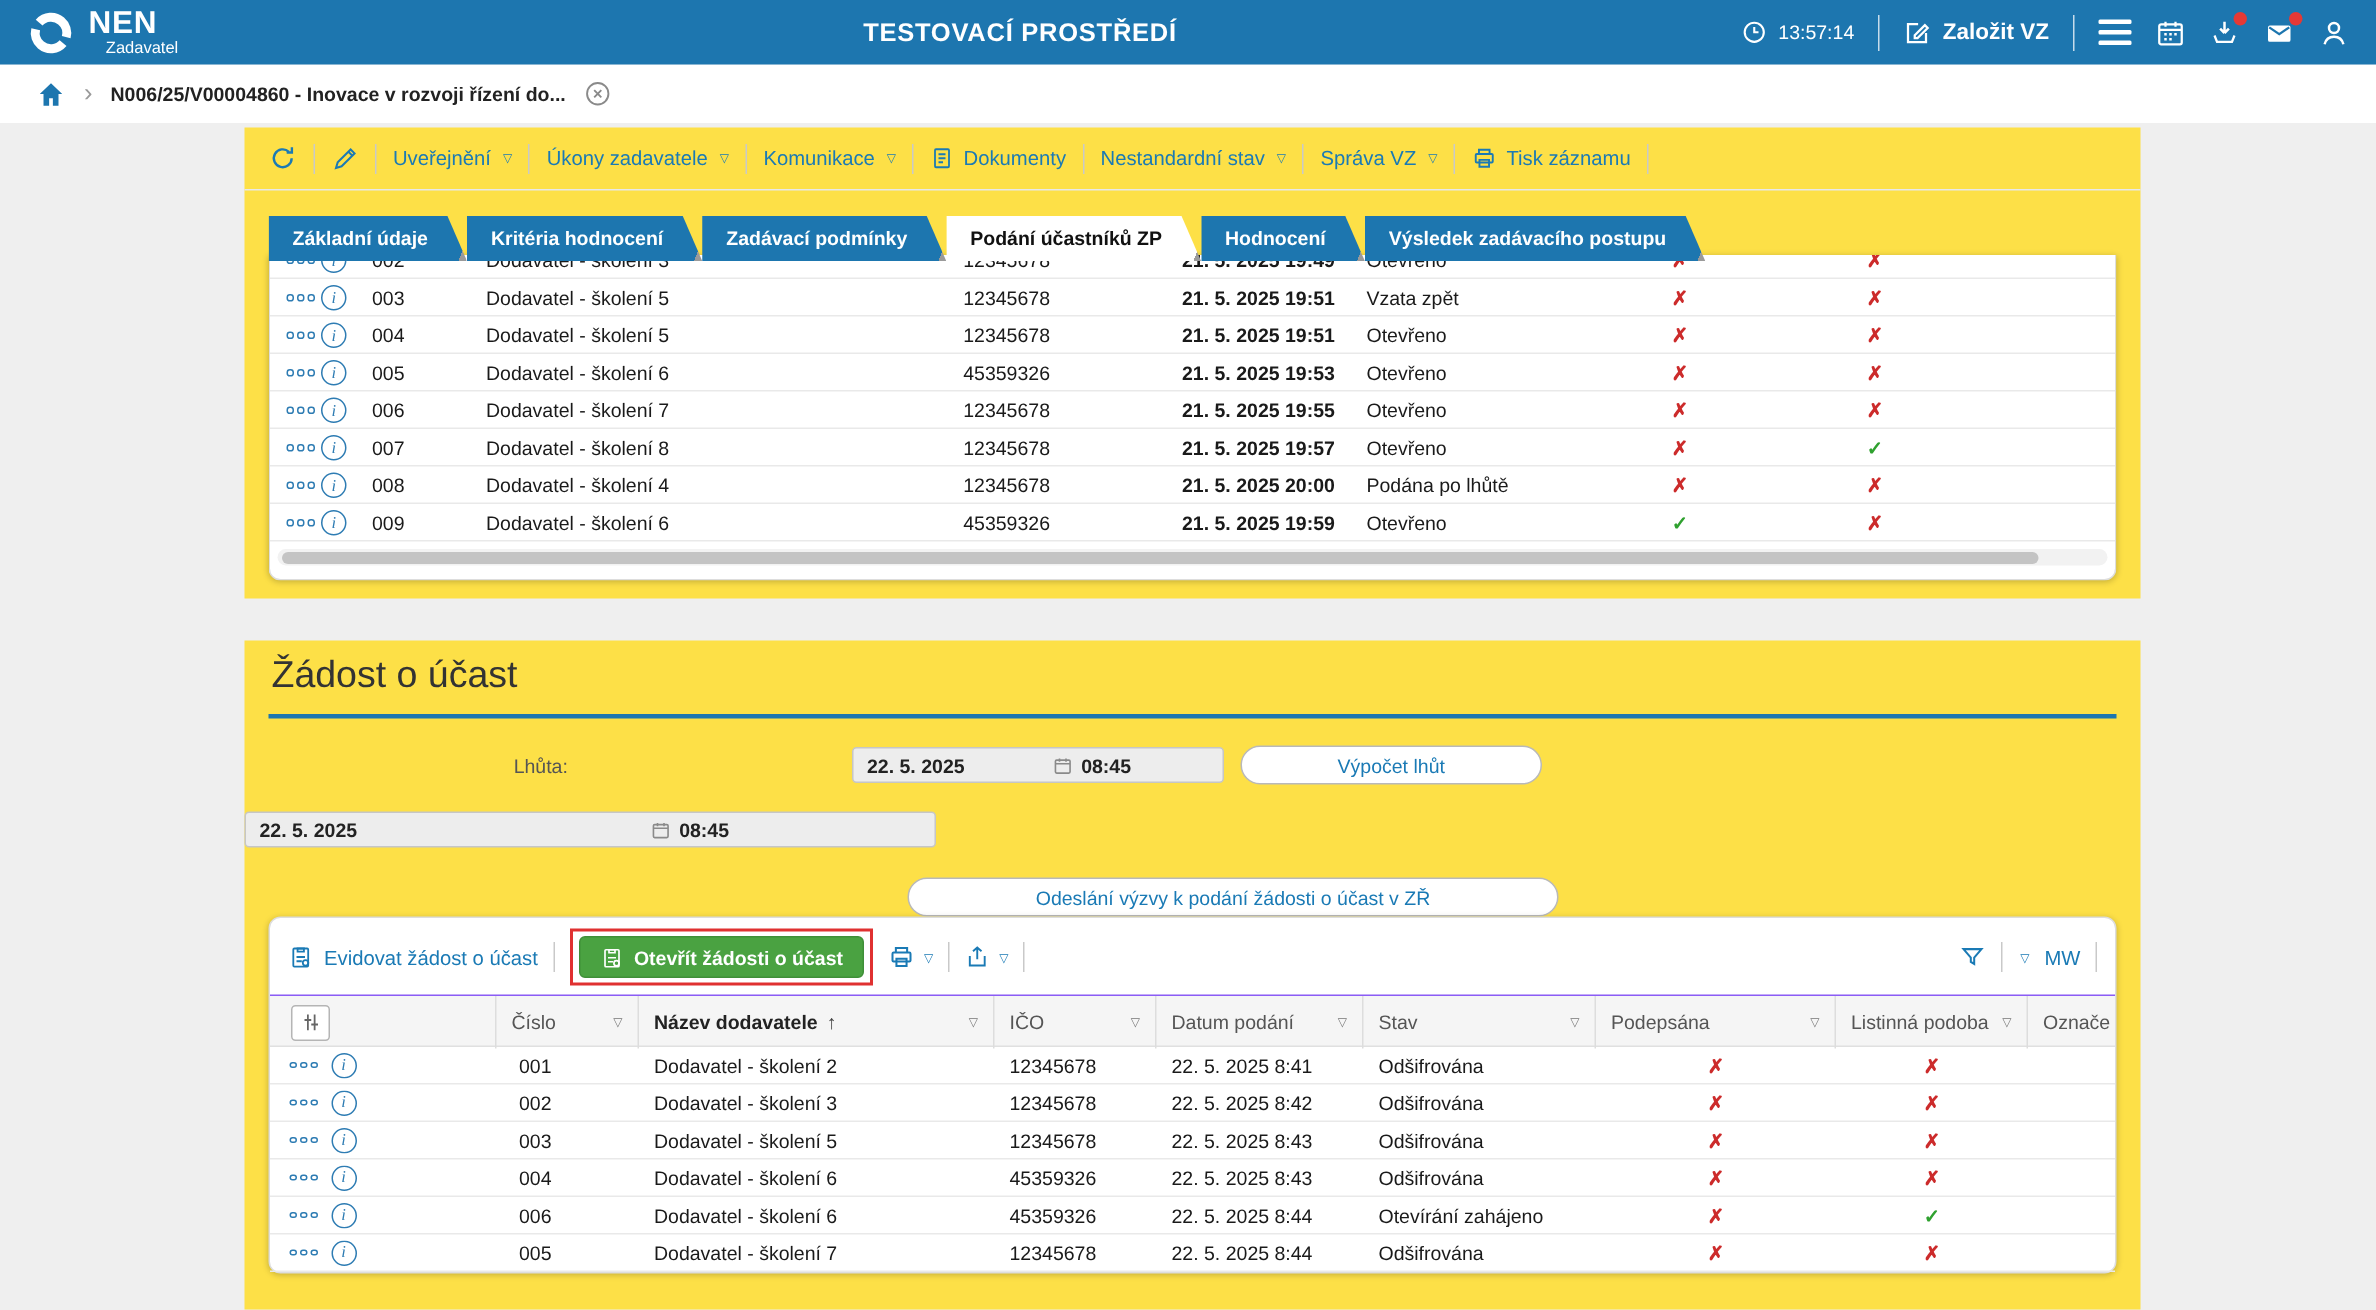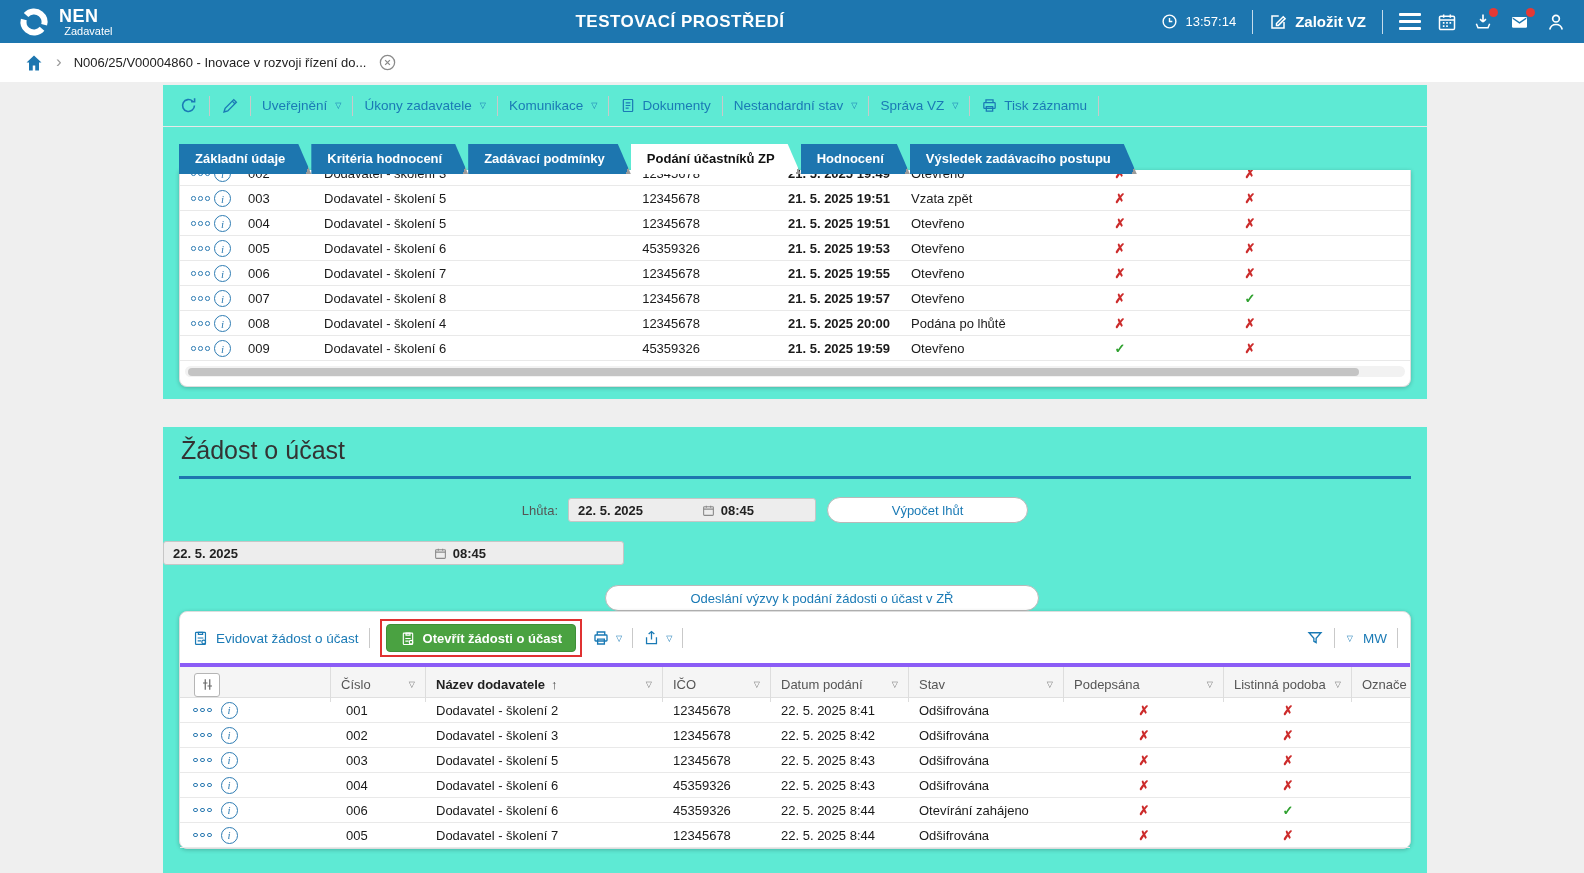--- a/index.html
+++ b/index.html
@@ -2,40 +2,40 @@
 <html><head>
 <meta charset="utf-8">
 <style>
   * { box-sizing: border-box; margin: 0; padding: 0; }
   html,body { width:1584px; height:873px; overflow:hidden; font-family:"Liberation Sans", sans-serif; background:#efefef; }
 
   
   .topbar { height:43px; background:#1d76af; display:flex; align-items:center; color:#fff; position:relative; padding:0 18px; }
   .brand { display:flex; align-items:center; gap:9px; }
   .brand-text { display:flex; flex-direction:column; line-height:1; }
-  .brand-name { font-size:18px; font-weight:bold; letter-spacing:.5px; }
+  .brand-name { font-size:21px; font-weight:bold; letter-spacing:.5px; }
   .brand-sub { font-size:11px; align-self:flex-end; margin-top:1px; margin-right:-14px; }
   .env-title { position:absolute; left:680px; transform:translateX(-50%); font-size:17px; font-weight:bold; letter-spacing:.5px; }
   .topbar-right { margin-left:auto; display:flex; align-items:center; gap:16px; }
   .tb-group { display:flex; align-items:center; gap:8px; font-size:13px; }
   .tb-sep { width:1px; height:24px; background:rgba(255,255,255,.75); }
   .tb-zalozit { font-size:15px; font-weight:bold; }
   .burger { display:flex; flex-direction:column; gap:4px; cursor:pointer; }
   .burger span { width:22px; height:3px; background:#fff; border-radius:1px; }
   .tb-icon { position:relative; display:flex; cursor:pointer; }
   .badge { position:absolute; top:-4px; right:-5px; width:9px; height:9px; border-radius:50%; background:#e53935; }
 
   
   .breadcrumb-bar { height:39px; background:#fff; display:flex; align-items:center; gap:12px; padding:0 24px; }
   .crumb-chevron { color:#9a9a9a; font-size:17px; margin-top:-2px; }
-  .crumb-text { font-size:13px; font-weight:normal; color:#222; }
+  .crumb-text { font-size:13px; font-weight:bold; color:#222; }
 
   
   .main { padding-top:3px; }
-  .panel { margin-left:163px; width:1264px; background:#5eead4; }
+  .panel { margin-left:163px; width:1264px; background:#fde047; }
   .panel-top { padding-bottom:12px; }
   .panel-gap { height:15px; }
   .panel-bottom { padding-bottom:18px; min-height:463px; }
 
   
   .actions-toolbar { height:42px; display:flex; align-items:center; padding:0 16px; gap:11px; border-bottom:1px solid #e8e8e8; color:#1a7ab5; font-size:13.5px; }
   .vsep { width:1px; height:20px; background:#c9c9c9; }
   .action-link { display:flex; align-items:center; gap:6px; cursor:pointer; white-space:nowrap; }
   .caret { font-size:8px; margin-left:2px; color:#1a7ab5; }
 
@@ -71,21 +71,21 @@
   .c-stav { padding-left:21px; }
   .c-mark { justify-content:center; }
 
   .hscroll { height:11px; background:#f2f2f2; border-radius:6px; margin:5px 5px 6px; position:relative; }
   .hscroll .thumb { position:absolute; top:1.5px; bottom:1.5px; left:3px; background:#c4c4c4; border-radius:5px; }
   .thumb-top { width:96%; }
 
   
   .section-title { margin:13px 16px 0; font-size:25px; color:#333; padding:9px 2px 11px; border-bottom:3px solid #1d76af; }
   .form-row { display:flex; align-items:center; margin-top:18px; }
-  .form-label { width:405px; text-align:right; padding-right:10px; color:#555; font-size:13px; }
+  .form-label { width:405px; text-align:center; padding-right:10px; color:#555; font-size:13px; }
   .input-box { display:flex; align-items:center; background:#ededed; border:1px solid #c6c6c6; border-radius:3px; height:24px; font-size:13px; font-weight:bold; color:#222; padding:0 9px; }
   .input-lhuta { width:248px; }
   .input-datum { width:461px; }
   .in-date { white-space:nowrap; }
   .cal-time { display:flex; align-items:center; gap:6px; margin-left:auto; }
   .input-lhuta .cal-time { margin-right:52px; }
   .input-datum .cal-time { margin-right:128px; }
   .btn-outline { height:26px; border:1px solid #b9b9b9; border-radius:13px; background:#fff; color:#1a7ab5; font-size:13px; display:flex; align-items:center; justify-content:center; cursor:pointer; }
   .btn-vypocet { width:201px; margin-left:11px; }
   .btn-odeslani { width:434px; margin-left:442px; margin-top:20px; }
@@ -95,21 +95,21 @@
   
   .card-toolbar { display:flex; align-items:center; gap:10px; padding:7px 12px 6px; font-size:13.5px; color:#1a7ab5; }
   .link-ico { display:flex; align-items:center; gap:7px; cursor:pointer; white-space:nowrap; }
   .annot-red { border:2px solid #e03131; padding:3px 4px; display:inline-flex; }
   .btn-green { background:#4aa241; border:1px solid #3f8f38; border-radius:4px; color:#fff; font-weight:bold; font-size:13px; height:28px; display:flex; align-items:center; gap:7px; padding:0 13px; cursor:pointer; white-space:nowrap; }
   .toolbar-right { margin-left:auto; display:flex; align-items:center; gap:10px; }
   .mw-label { color:#1a7ab5; font-size:13.5px; }
 
   
   .bgrid { display:grid; grid-template-columns:151px 95px 237px 108px 138px 155px 160px 128px 1fr; }
-  .bheader { height:35px; background:#f5f5f5; border-top:4px solid #8b5cf6; border-bottom:1px solid #e0e0e0; color:#555; font-size:13px; align-items:center; }
+  .bheader { height:35px; background:#f5f5f5; border-top:1px solid #8b5cf6; border-bottom:1px solid #e0e0e0; color:#555; font-size:13px; align-items:center; }
   .hcell { display:flex; align-items:center; height:35px; padding:0 10px; border-right:1px solid #ddd; overflow:hidden; white-space:nowrap; }
   .hcell:last-child { border-right:none; }
   .hcaret { margin-left:auto; font-size:8px; color:#777; padding-left:6px; }
   .hname { font-weight:bold; color:#222; }
   .sort-arrow { margin-left:6px; color:#444; font-size:13px; }
   .colcfg { width:26px; height:24px; border:1px solid #b5b5b5; border-radius:3px; display:flex; align-items:center; justify-content:center; margin-left:4px; background:#fff; cursor:pointer; }
   .brow { height:25px; align-items:center; border-bottom:1px solid #e9e9e9; font-size:13px; color:#1a1a1a; }
   .bcell { display:flex; align-items:center; padding:0 10px; overflow:hidden; white-space:nowrap; }
   .bcell-icons { gap:9px; padding-left:13px; }
   .bcell-mark { justify-content:center; }

